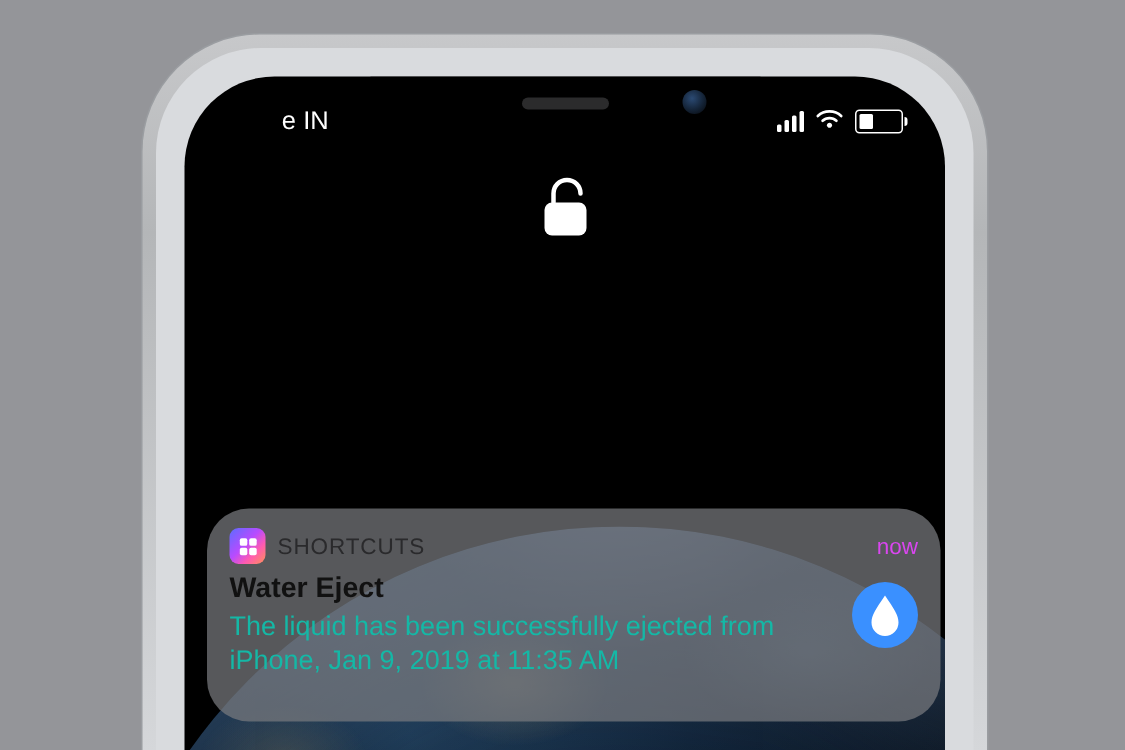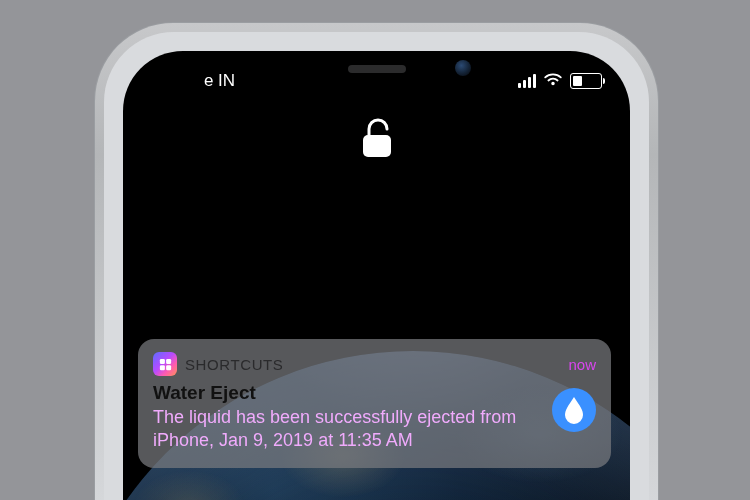--- a/index.html
+++ b/index.html
@@ -76,21 +76,21 @@
   transform: translateX(78px);
   width: 16px;
   height: 16px;
   border-radius: 50%;
   background: radial-gradient(circle at 40% 35%, #2b4a73 0%, #142336 55%, #050608 100%);
 }
 
 .status-bar {
   position: absolute;
   top: 10px;
-  left: 16px;
+  left: 0;
   right: 0;
   height: 40px;
   color: #fff;
   display: flex;
   justify-content: space-between;
   padding: 0 28px;
   font-size: 17px;
   font-weight: 400;
   z-index: 4;
 }
@@ -204,25 +204,25 @@
 .clock .date {
   margin-top: 6px;
   font-size: 25px;
   font-weight: 400;
   letter-spacing: -0.2px;
 }
 
 .notification {
   position: absolute;
   left: 15px;
-  right: 19px;
+  right: 3px;
   top: 288px;
   background: rgba(120,122,126,.72);
-  border-radius: 16px;
-  padding: 13px 15px 15px 15px;
+  border-radius: 28px;
+  padding: 13px 15px 28px 15px;
   color: #1b1b1d;
   z-index: 4;
 }
 .notif-head {
   display: flex;
   align-items: center;
   gap: 8px;
   margin-bottom: 6px;
 }
 .app-icon {
@@ -254,21 +254,21 @@
 .notif-text { flex: 1; }
 .notif-title {
   font-size: 19px;
   font-weight: 600;
   color: #111;
   margin-bottom: 2px;
 }
 .notif-msg {
   font-size: 18px;
   line-height: 1.3;
-  color: #f0abfc;
+  color: #14b8a6;
 }
 .notif-icon {
   width: 44px;
   height: 44px;
   border-radius: 50%;
   background: #3a90ff;
   display: flex;
   align-items: center;
   justify-content: center;
   flex: 0 0 44px;

